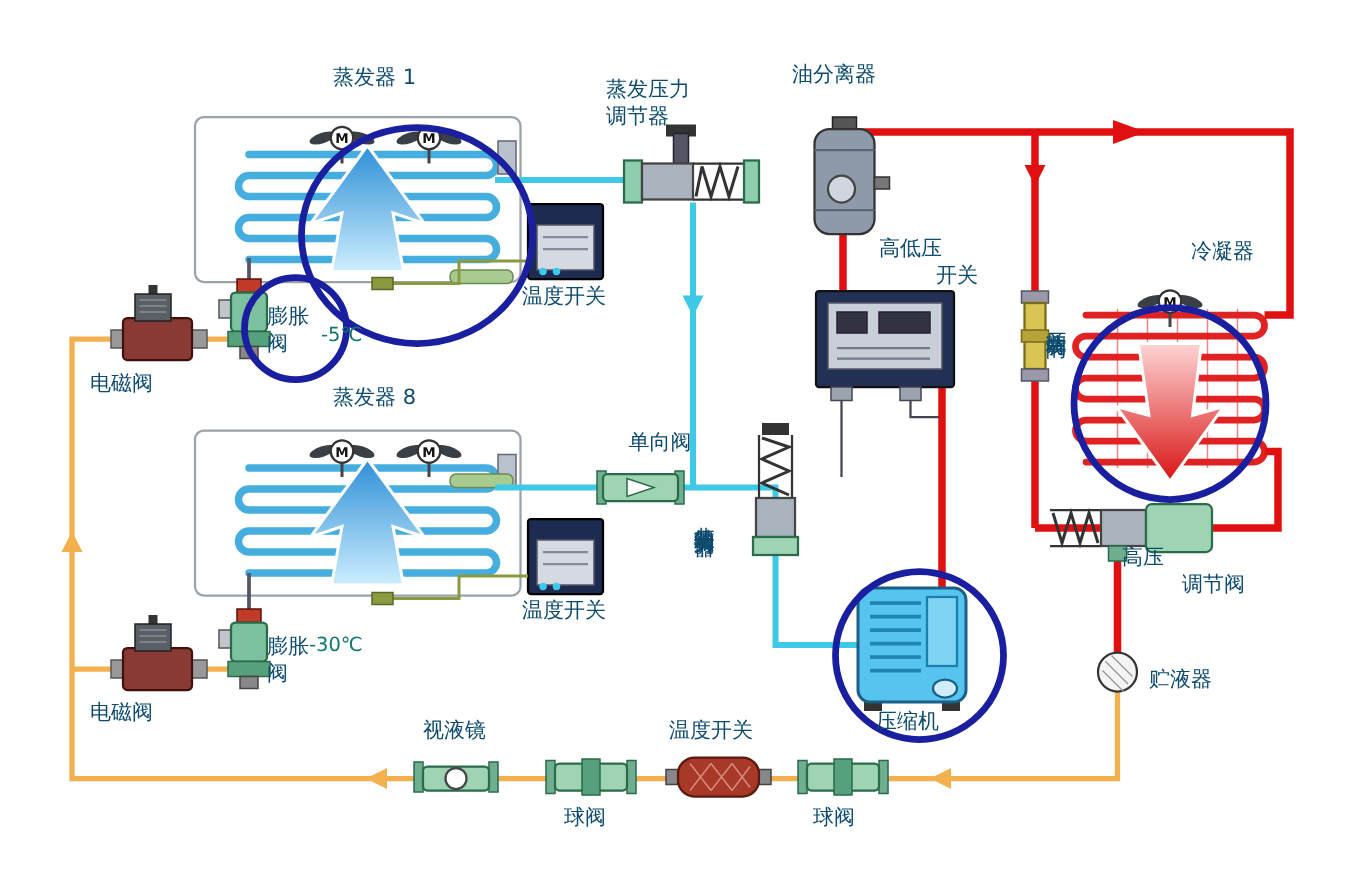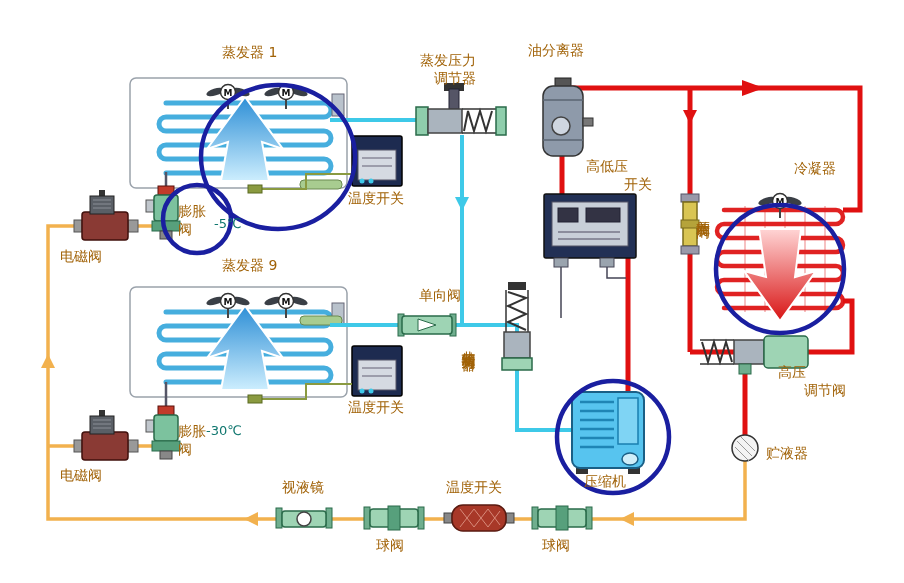--- a/index.html
+++ b/index.html
@@ -1,22 +1,22 @@
 <!DOCTYPE html>
 <html><head>
 <meta charset="utf-8">
 <style>
   *{margin:0;padding:0;box-sizing:border-box}
   html,body{background:#fff}
   .stage{position:relative;width:904px;height:583px;background:#fff;overflow:hidden;
          font-family:"DejaVu Sans",sans-serif}
   .stage>svg{position:absolute;left:0;top:0}
   svg text{font-family:"DejaVu Sans",sans-serif}
-  .lbl{position:absolute;font-size:14px;line-height:1.25;color:#a16207;white-space:nowrap}
-  .lbl.center{text-align:right}
+  .lbl{position:absolute;font-size:14px;line-height:1.25;color:#0c4a6e;white-space:nowrap}
+  .lbl.center{text-align:left}
   .lbl.teal{color:#0f766e;font-size:13px}
   .lbl.wrap2{white-space:normal;width:34px}
   .lbl.vert{writing-mode:vertical-rl;white-space:normal;letter-spacing:1px}
 </style>
 </head>
 <body>
 
 <div class="stage">
 
 <svg width="904" height="583" viewBox="0 0 904 583">
@@ -309,21 +309,21 @@
 <div class="lbl center" style="left:404px;top:52px;width:72px">蒸发压力</div>
 <div class="lbl center" style="left:404px;top:70px;width:72px">调节器</div>
 <div class="lbl" style="left:528px;top:42px">油分离器</div>
 <div class="lbl" style="left:586px;top:158px">高低压</div>
 <div class="lbl" style="left:624px;top:176px">开关</div>
 <div class="lbl" style="left:794px;top:160px">冷凝器</div>
 <div class="lbl" style="left:348px;top:190px">温度开关</div>
 <div class="lbl teal" style="left:214px;top:216px">-5℃</div>
 <div class="lbl wrap2" style="left:178px;top:203px">膨胀阀</div>
 <div class="lbl" style="left:60px;top:248px">电磁阀</div>
-<div class="lbl" style="left:222px;top:257px">蒸发器 9</div>
+<div class="lbl" style="left:222px;top:257px">蒸发器 8</div>
 <div class="lbl" style="left:419px;top:287px">单向阀</div>
 <div class="lbl vert" style="left:460px;top:340px;height:64px;line-height:17px">曲轴箱压力调节器</div>
 <div class="lbl" style="left:348px;top:399px">温度开关</div>
 <div class="lbl teal" style="left:206px;top:423px">-30℃</div>
 <div class="lbl wrap2" style="left:178px;top:423px">膨胀阀</div>
 <div class="lbl" style="left:60px;top:467px">电磁阀</div>
 <div class="lbl vert" style="left:694px;top:210px;height:86px">差压调节阀</div>
 <div class="lbl center" style="left:748px;top:364px;width:58px">高压</div>
 <div class="lbl center" style="left:788px;top:382px;width:58px">调节阀</div>
 <div class="lbl" style="left:766px;top:445px">贮液器</div>

